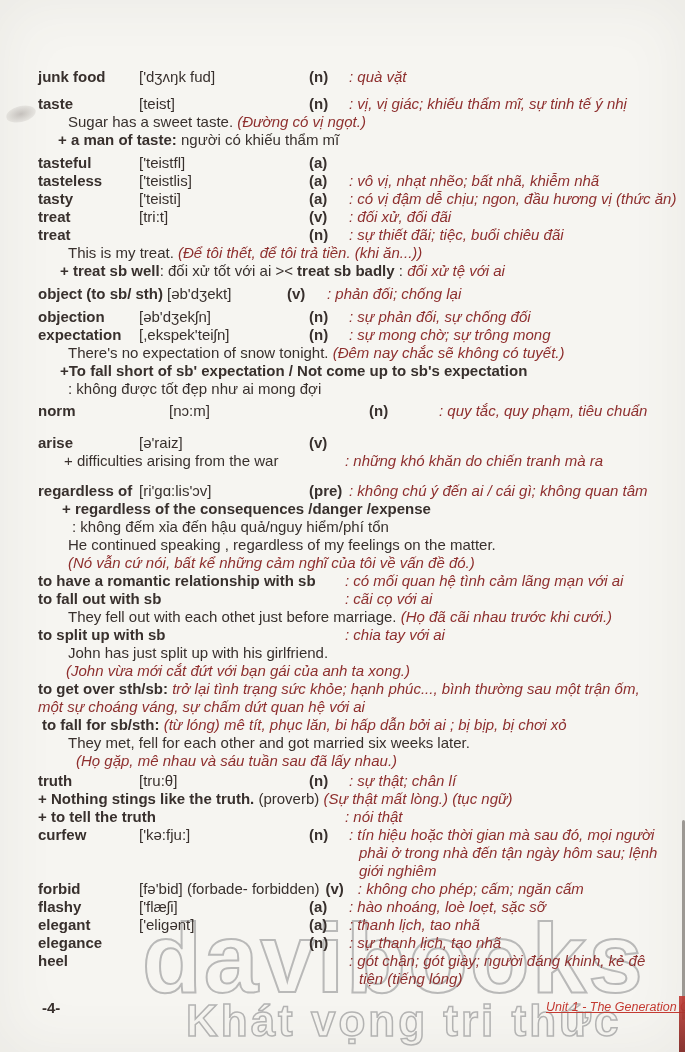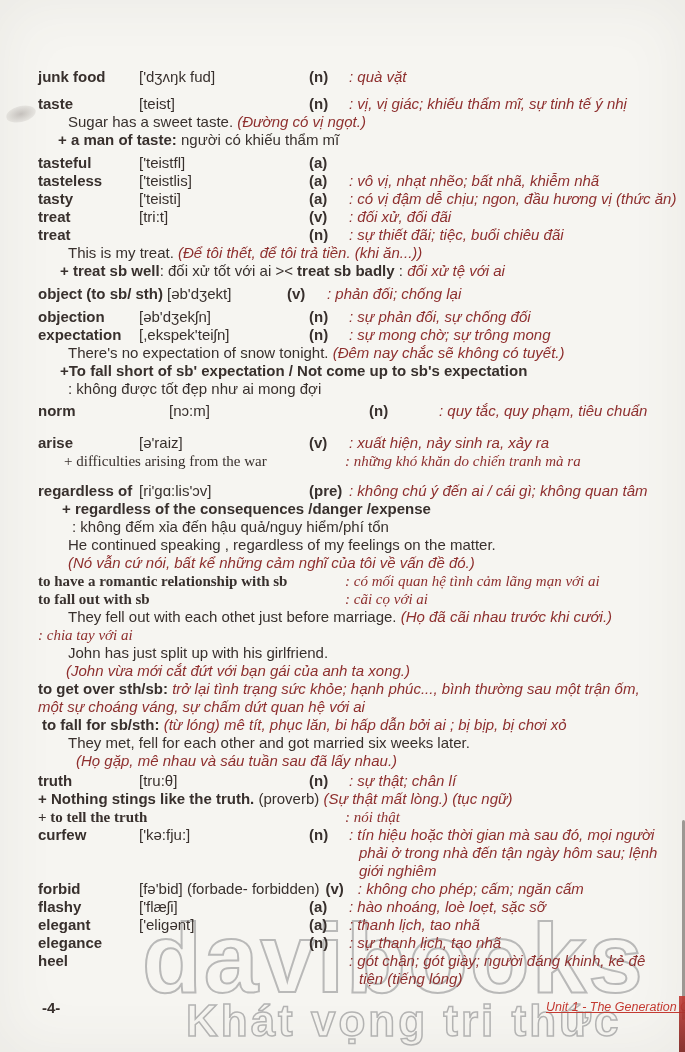--- a/index.html
+++ b/index.html
@@ -17,21 +17,21 @@
   .entry{display:flex;align-items:flex-start;}
   .col{flex:0 0 auto;}
   .head{min-width:97px;font-weight:bold;padding-right:4px;}
   .phon{min-width:170px;}
   .pos{min-width:40px;font-weight:bold;}
   .def{flex:1 1 auto;color:#8e2f2e;font-style:italic;white-space:nowrap;}
   .def.wrap{white-space:normal;padding-left:10px;text-indent:-10px;}
   .entry.flow .phon{min-width:0;padding-right:6px;}
   .entry.flow .pos{min-width:0;}
   .entry.flow .def{flex:0 0 auto;margin-left:14px;}
-  .pair{display:flex;align-items:flex-start;font-family:Liberation Serif, serif;}
+  .pair{display:flex;align-items:flex-start;}
   .pair .left{flex:0 0 auto;}
   .pair .def{flex:1 1 auto;}
   .text{white-space:nowrap;}
   .para{white-space:normal;}
   .s-b{font-weight:bold;color:#38302d;font-style:normal;}
   .s-r{color:#38302d;font-style:normal;}
   .s-ri{color:#8e2f2e;font-style:italic;}
   
   #page-number{position:absolute;left:42px;top:999px;font-size:15px;font-weight:bold;z-index:3;}
   #footer-right{position:absolute;left:546px;top:1000px;z-index:3;
@@ -126,21 +126,20 @@
       <div class="line entry" style="margin-top: 4px; gap: 30px;">
         <span class="col head">norm</span>
         <span class="col phon">[nɔ:m]</span>
         <span class="col pos">(n)</span>
         <span class="col def">: quy tắc, quy phạm, tiêu chuẩn</span>
       </div>
       <div class="line entry" style="margin-top: 14px;">
         <span class="col head">arise</span>
         <span class="col phon">[ə'raiz]</span>
         <span class="col pos">(v)</span>
-        <span class="col def">: xuất hiện, nảy sinh ra, xảy ra</span>
       </div>
       <div class="line pair" style="padding-left: 26px;">
         <span class="left s-r" style="min-width: 281px;">+ difficulties arising from the war</span>
         <span class="def s-ri">: những khó khăn do chiến tranh mà ra</span>
       </div>
       <div class="line entry" style="margin-top: 12px;">
         <span class="col head">regardless of</span>
         <span class="col phon">[ri'gɑ:lis'ɔv]</span>
         <span class="col pos">(pre)</span>
         <span class="col def">: không chú ý đến ai / cái gì; không quan tâm</span>
@@ -152,20 +151,21 @@
       <div class="line pair">
         <span class="left s-b" style="min-width: 307px;">to have a romantic relationship with sb</span>
         <span class="def s-ri">: có mối quan hệ tình cảm lãng mạn với ai</span>
       </div>
       <div class="line pair">
         <span class="left s-b" style="min-width: 307px;">to fall out with sb</span>
         <span class="def s-ri">: cãi cọ với ai</span>
       </div>
       <div class="line text" style="padding-left: 30px;"><span class="s-r">They fell out with each othet just before marriage. </span><span class="s-ri">(Họ đã cãi nhau trước khi cưới.)</span></div>
       <div class="line pair">
+        <span class="left s-b" style="min-width: 307px;">to split up with sb</span>
         <span class="def s-ri">: chia tay với ai</span>
       </div>
       <div class="line text" style="padding-left: 30px;"><span class="s-r">John has just split up with his girlfriend.</span></div>
       <div class="line text" style="padding-left: 28px;"><span class="s-ri">(John vừa mới cắt đứt với bạn gái của anh ta xong.)</span></div>
       <div class="line para"><span class="s-b">to get over sth/sb: </span><span class="s-ri">trở lại tình trạng sức khỏe; hạnh phúc..., bình thường sau một trận ốm, một sự choáng váng, sự chấm dứt quan hệ với ai</span></div>
       <div class="line para" style="padding-left: 4px;"><span class="s-b">to fall for sb/sth: </span><span class="s-ri">(từ lóng) mê tít, phục lăn, bi hấp dẫn bởi ai ; bị bịp, bị chơi xỏ</span></div>
       <div class="line text" style="padding-left: 30px;"><span class="s-r">They met, fell for each other and got married six weeks later.</span></div>
       <div class="line text" style="padding-left: 38px;"><span class="s-ri">(Họ gặp, mê nhau và sáu tuần sau đã lấy nhau.)</span></div>
       <div class="line entry" style="margin-top: 2px;">
         <span class="col head">truth</span>

